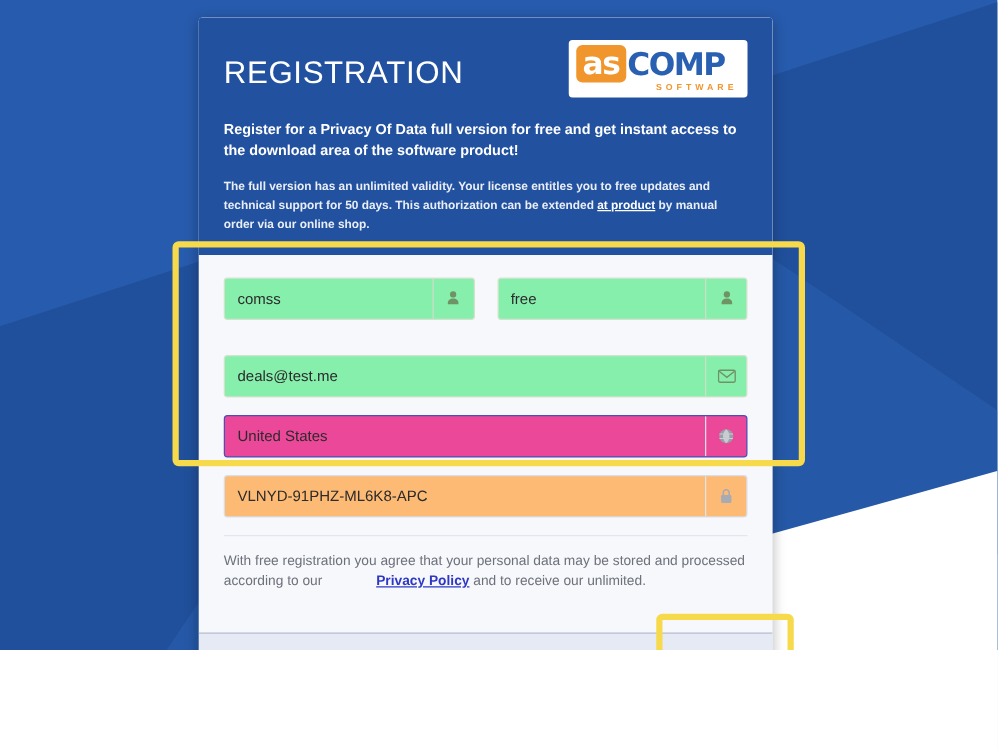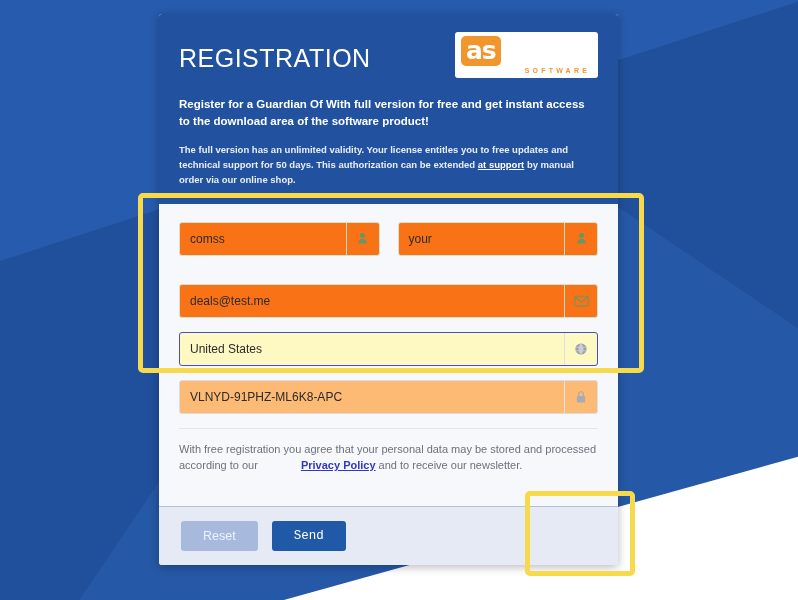--- a/index.html
+++ b/index.html
@@ -10,21 +10,21 @@
     width: 798px;
     height: 600px;
     overflow: hidden;
     font-family: "Liberation Sans", sans-serif;
   }
 
   
   .page {
     position: relative;
     width: 798px;
-    height: 600px;
+    height: 520px;
     background: #2458a8;
     overflow: hidden;
   }
   .bg-band-a {
     position: absolute;
     left: -120px; top: 300px;
     width: 1100px; height: 700px;
     background: #20509b;
     transform: rotate(-18deg);
     transform-origin: left top;
@@ -178,25 +178,25 @@
     position: relative;
     display: flex;
     align-items: center;
     height: 34px;
     border: 1px solid #d9dde6;
     border-radius: 3px;
     background: #fdba74;
     overflow: hidden;
   }
   .input.valid {
-    background: #f97316;
+    background: #86efac;
     border-color: #d3e2cb;
   }
   .input.focused {
-    background: #fef9c3;
+    background: #ec4899;
     border: 1.5px solid #4a4fb5;
   }
   .input .value {
     flex: 1 1 auto;
     padding: 0 10px;
     font-size: 12px;
     color: #2b2b2b;
     white-space: nowrap;
     overflow: hidden;
     text-overflow: ellipsis;
@@ -285,48 +285,49 @@
 
   <div class="card">
 
     <div class="card-header">
       <div class="header-top">
         <h1 class="title">REGISTRATION</h1>
 
         <div class="logo">
           <div class="logo-row">
             <span class="logo-as">as</span>
+            <span class="logo-comp">COMP</span>
           </div>
           <div class="logo-sub">SOFTWARE</div>
         </div>
       </div>
 
-      <p class="lede">Register for a Guardian Of With full version for free and get instant access to the download area of the software product!</p>
-
-      <p class="fineprint"><span>The full version has an unlimited validity. Your license entitles you to free updates and technical support for 50 days. This authorization can be extended </span><a href="#">at support</a><span> by manual order via our online shop.</span></p>
+      <p class="lede">Register for a Privacy Of Data full version for free and get instant access to the download area of the software product!</p>
+
+      <p class="fineprint"><span>The full version has an unlimited validity. Your license entitles you to free updates and technical support for 50 days. This authorization can be extended </span><a href="#">at product</a><span> by manual order via our online shop.</span></p>
     </div>
 
     <div class="card-body">
 
       <div class="row">
         <div class="field">
           <div class="input valid">
             <span class="value">comss</span>
             <span class="addon">
               <svg width="13" height="13" viewBox="0 0 16 16" fill="#6e9465">
                 <circle cx="8" cy="4.4" r="3.1"></circle>
                 <path d="M8 8.4c-3.1 0-5.2 1.7-5.2 3.9V14h10.4v-1.7c0-2.2-2.1-3.9-5.2-3.9z"></path>
               </svg>
             </span>
           </div>
         </div>
 
         <div class="field">
           <div class="input valid">
-            <span class="value">your</span>
+            <span class="value">free</span>
             <span class="addon">
               <svg width="13" height="13" viewBox="0 0 16 16" fill="#6e9465">
                 <circle cx="8" cy="4.4" r="3.1"></circle>
                 <path d="M8 8.4c-3.1 0-5.2 1.7-5.2 3.9V14h10.4v-1.7c0-2.2-2.1-3.9-5.2-3.9z"></path>
               </svg>
             </span>
           </div>
         </div>
       </div>
 
@@ -362,21 +363,21 @@
             <svg width="12" height="14" viewBox="0 0 14 16" fill="#a7abb3">
               <path d="M7 1.2c-2 0-3.5 1.5-3.5 3.4V7H5V4.6C5 3.5 5.9 2.6 7 2.6s2 .9 2 2V7h1.5V4.6C10.5 2.7 9 1.2 7 1.2z"></path>
               <rect x="2.2" y="6.8" width="9.6" height="7.6" rx="1.2"></rect>
             </svg>
           </span>
         </div>
       </div>
 
       <div class="divider"></div>
 
-      <p class="consent"><span>With free registration you agree that your personal data may be stored and processed according to our </span><a href="#">Privacy Policy</a><span> and to receive our newsletter.</span></p>
+      <p class="consent"><span>With free registration you agree that your personal data may be stored and processed according to our </span><a href="#">Privacy Policy</a><span> and to receive our unlimited.</span></p>
     </div>
 
     <div class="card-footer">
       <button class="btn btn-reset">Reset</button>
       <button class="btn btn-send">Send</button>
     </div>
   </div>
 
   <div class="hl hl-fields"></div>
   <div class="hl hl-send"></div>

